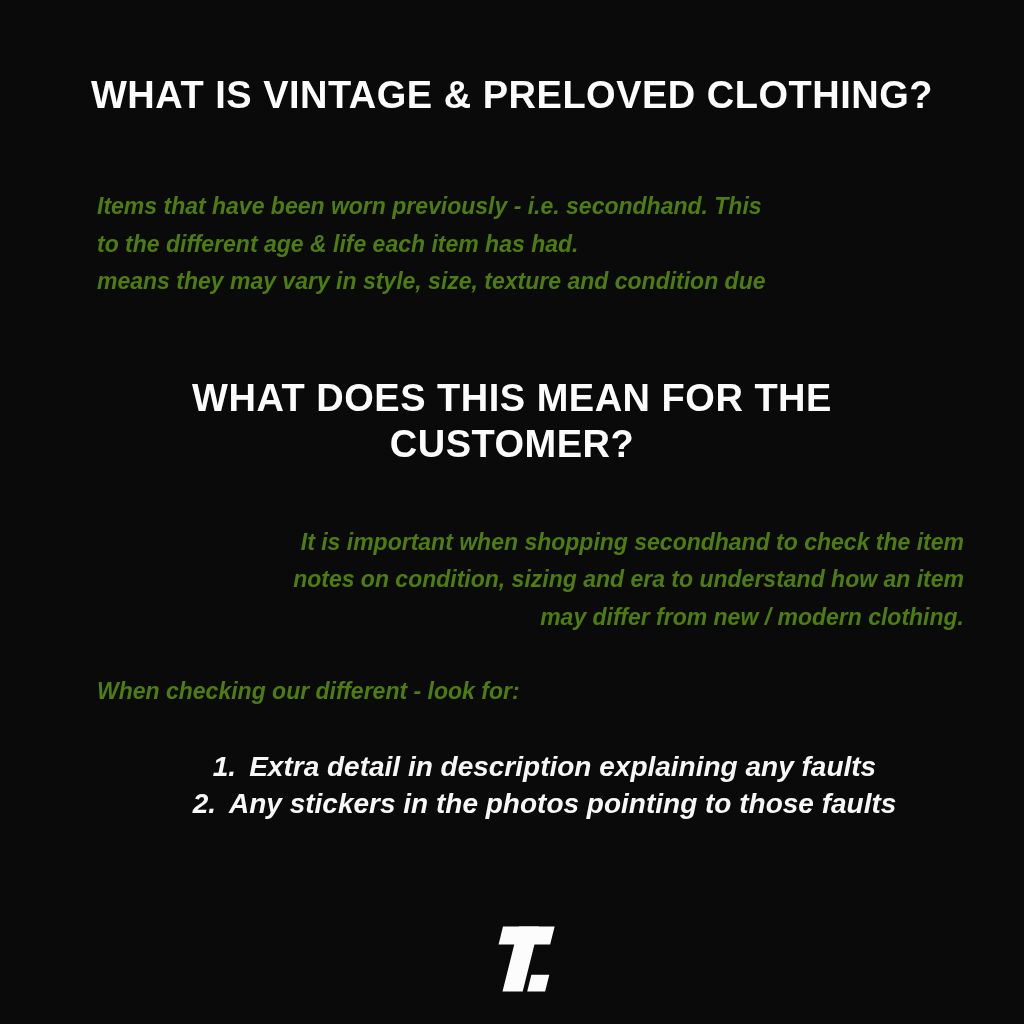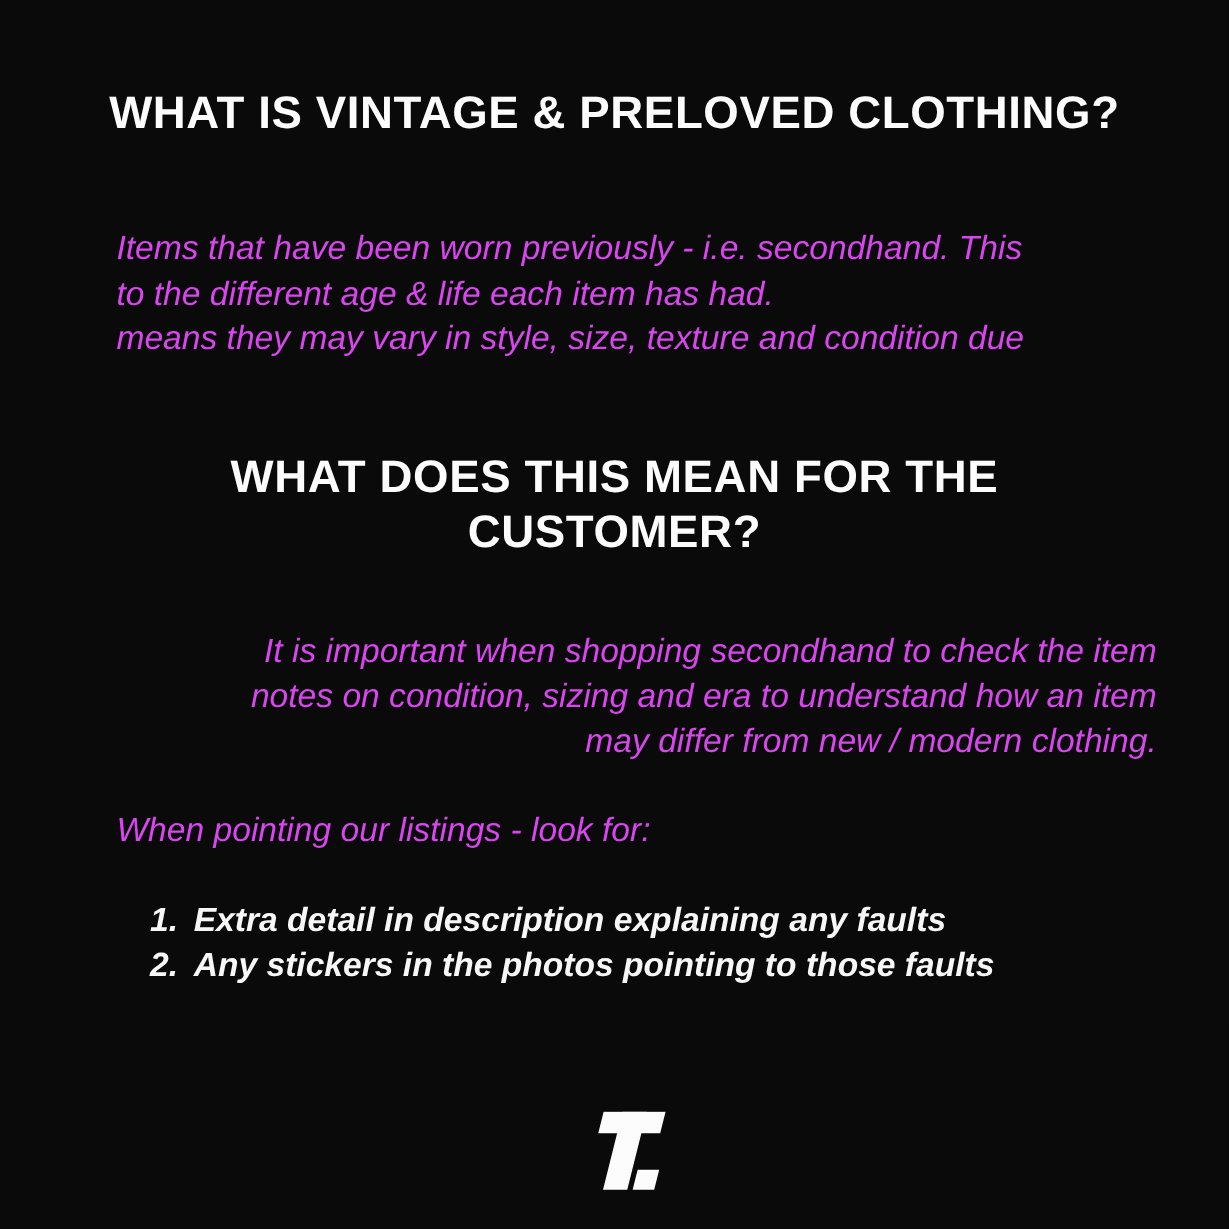--- a/index.html
+++ b/index.html
@@ -32,44 +32,45 @@
     color: #fcfcfc;
     white-space: nowrap;
   }
   .heading.secondary {
     margin-top: 74px;
     white-space: normal;
   }
   .para {
     margin: 70px 60px 0 97px;
     font-style: italic;
-    font-weight: 400;
-    font-size: 28px;
+    font-weight: 700;
+    font-size: 23px;
     line-height: 37.5px;
-    color: #d946ef;
+    color: #4d7c0f;
   }
   .para .line {
     white-space: nowrap;
   }
   .para.customer {
     margin-top: 56px;
     text-align: right;
   }
   .para.listings {
     margin-top: 37px;
   }
   .checklist {
     margin: 37px 60px 0 125px;
     padding: 0;
     list-style: none;
     font-style: italic;
     font-weight: 700;
     font-size: 28px;
     line-height: 37.5px;
     color: #f7f7f7;
+    text-align: center;
   }
   .checklist li {
     white-space: nowrap;
   }
   .checklist .num {
     display: inline-block;
     min-width: 23px;
     margin-right: 13px;
   }
   .logo-wrap {
@@ -101,21 +102,21 @@
     <div>WHAT DOES THIS MEAN FOR THE</div>
     <div>CUSTOMER?</div>
   </h2>
 
   <div class="para customer">
     <div class="line">It is important when shopping secondhand to check the item</div>
     <div class="line">notes on condition, sizing and era to understand how an item</div>
     <div class="line">may differ from new / modern clothing.</div>
   </div>
 
-  <div class="para listings">When pointing our listings - look for:</div>
+  <div class="para listings">When checking our different - look for:</div>
 
   <ol class="checklist">
     <li>
       <span class="num">1.</span><span>Extra detail in description explaining any faults</span>
     </li>
     <li>
       <span class="num">2.</span><span>Any stickers in the photos pointing to those faults</span>
     </li>
   </ol>
 

